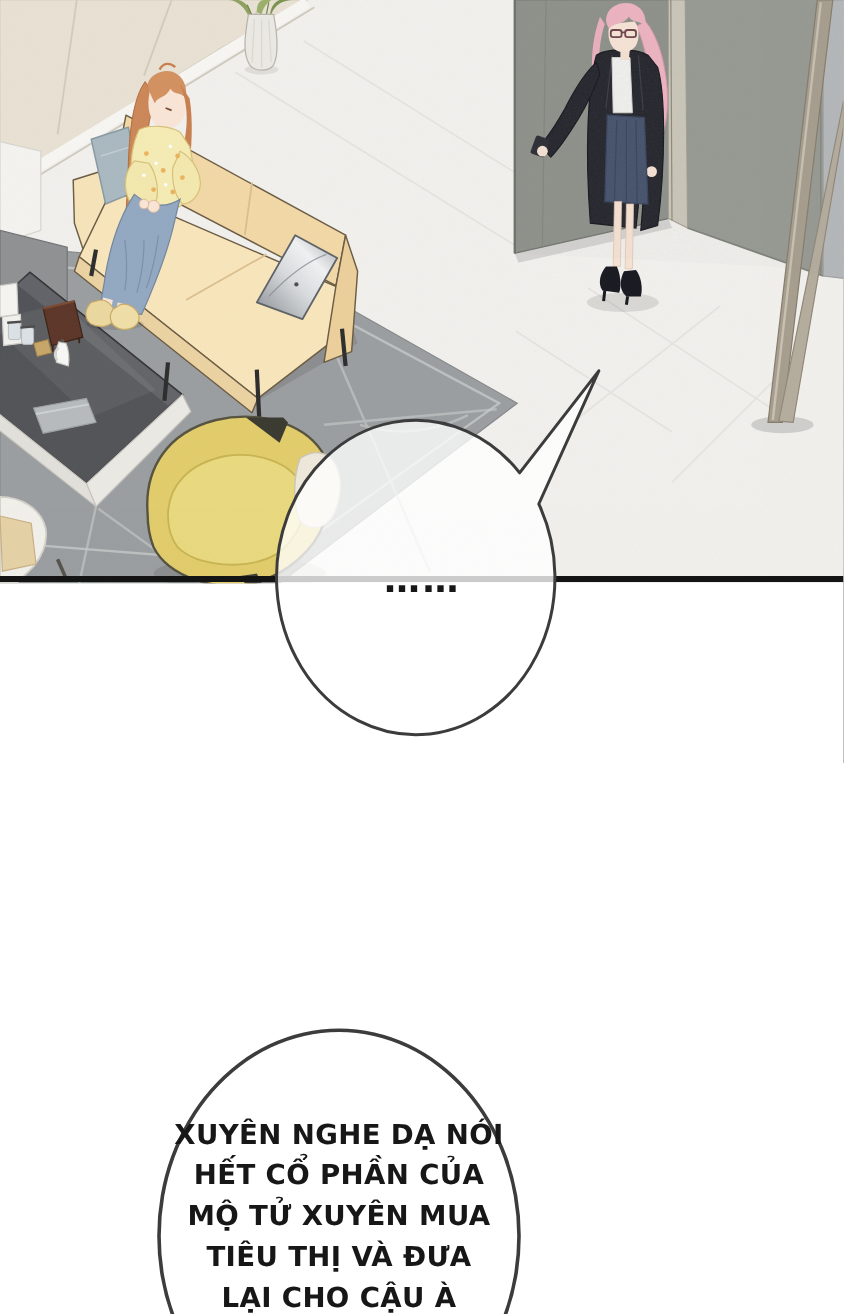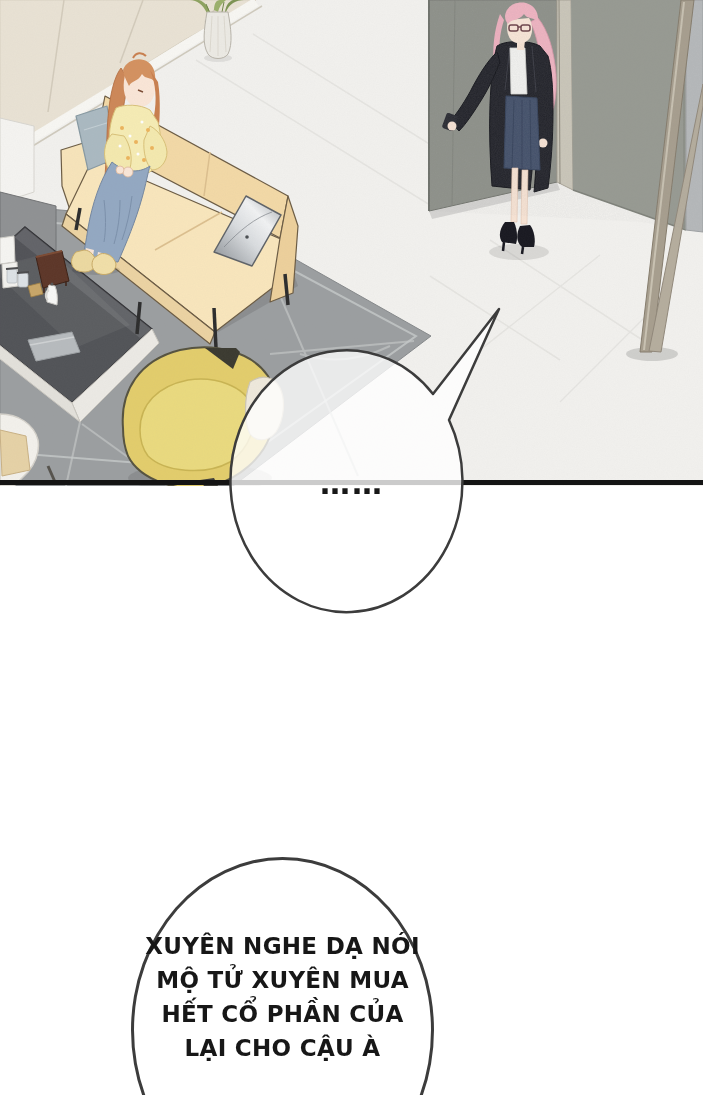--- a/index.html
+++ b/index.html
@@ -295,19 +295,20 @@
   </div>
 
   <svg class="bubble-layer" viewBox="0 0 703 1095">
     <path d="M433,394 L499,309 L449,420 A116,131 0 1 1 433,394 Z" fill="rgba(255,255,255,0.78)" style="stroke:var(--bubble-outline)" stroke-width="2.5" stroke-linejoin="round"></path>
   </svg>
   <div class="ellipsis-text">……</div>
 
   <div class="bubble2">
     <div class="bubble2-text">
       <div>XUYÊN NGHE DẠ NÓI</div>
+      <div>HẾT CỔ PHẦN CỦA</div>
       <div>MỘ TỬ XUYÊN MUA</div>
-      <div>HẾT CỔ PHẦN CỦA</div>
+      <div>TIÊU THỊ VÀ ĐƯA</div>
       <div>LẠI CHO CẬU À</div>
     </div>
   </div>
 
 </div>
 
 </body></html>

